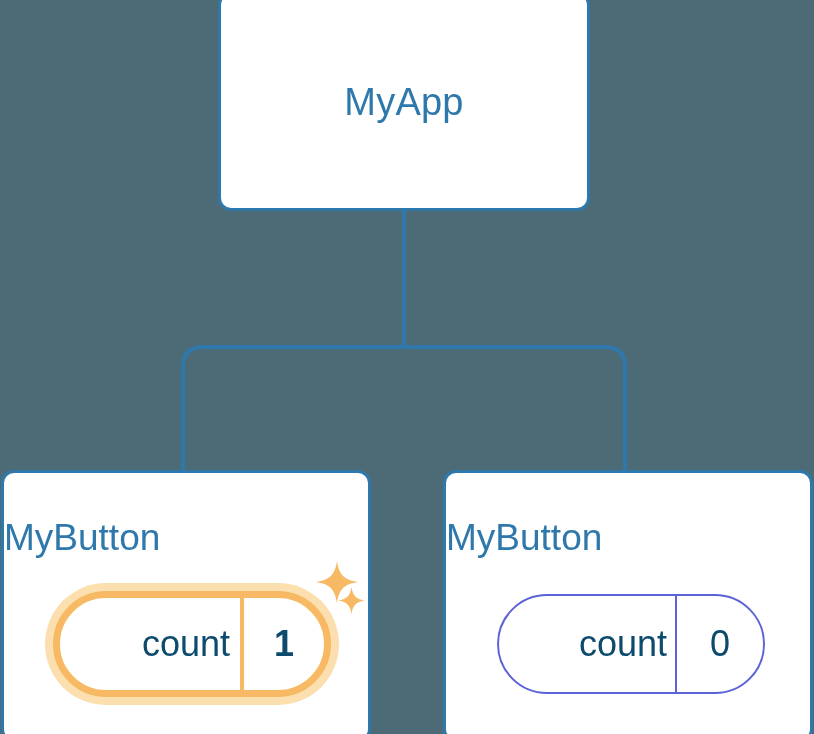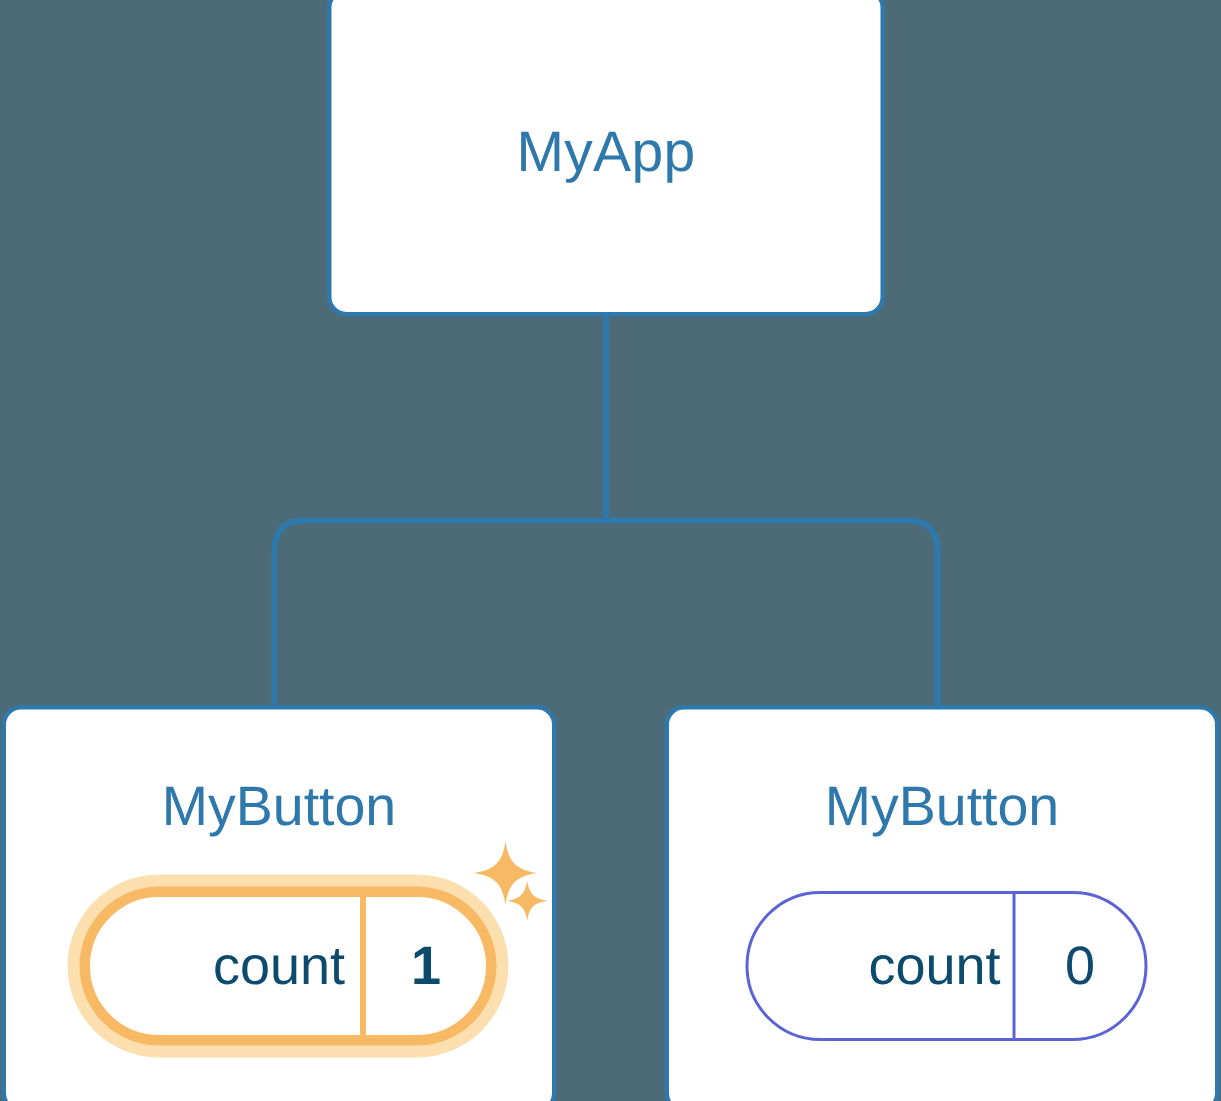--- a/index.html
+++ b/index.html
@@ -66,21 +66,21 @@
   }
 
   .node-left  { left: 1px;   width: 370px; }
   .node-right { left: 443px; width: 370px; }
 
   .child-title {
     position: absolute;
     left: 0;
     right: 0;
     top: 46px;
-    text-align: center;
+    text-align: left;
     color: #2e78ab;
     font-size: 37px;
     font-weight: 400;
     line-height: 1;
   }
 
   
   .pill {
     position: absolute;
     display: flex;

